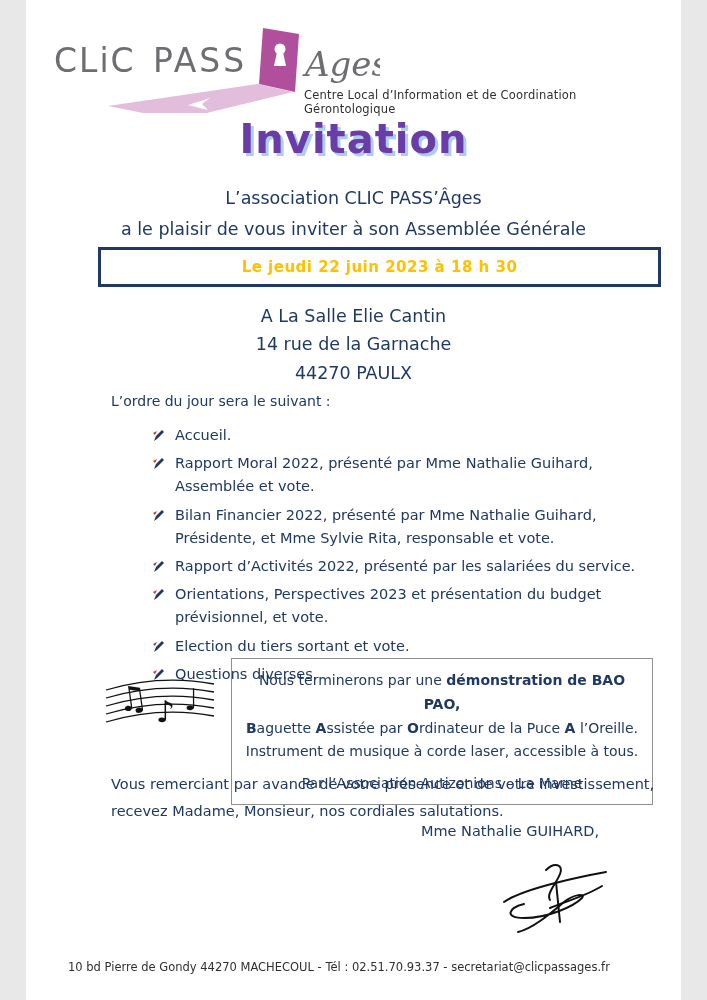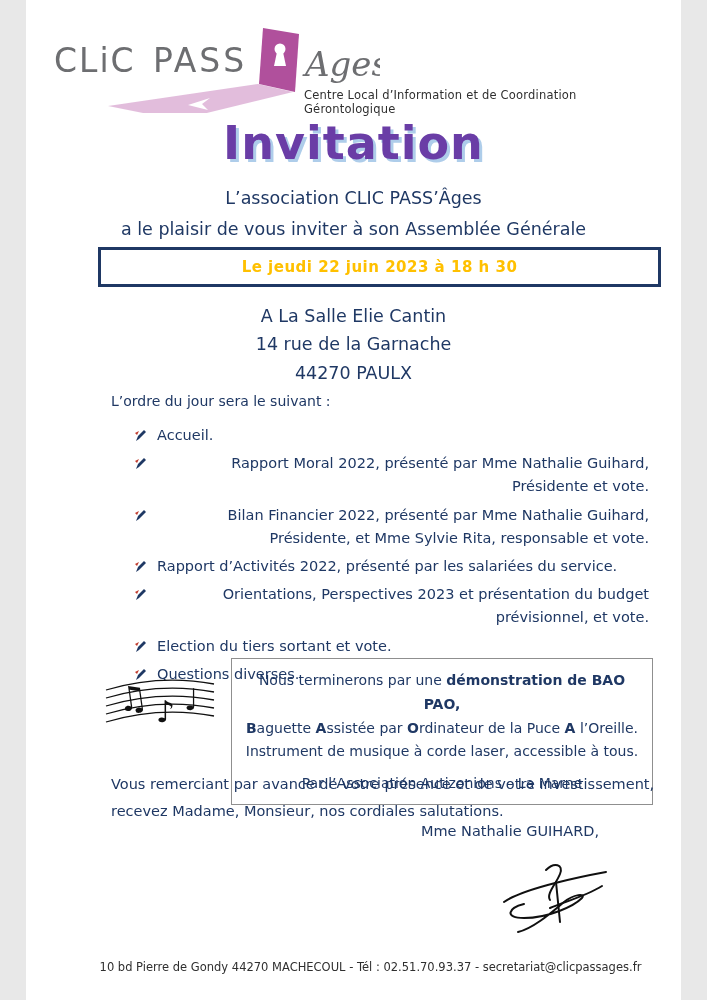--- a/index.html
+++ b/index.html
@@ -14,21 +14,21 @@
   
   .logo { position:absolute; left:24px; top:18px; width:330px; height:95px; }
 
   
   .org-subtitle {
     position:absolute; left:278px; top:88px; width:350px;
     font-size:11.5px; color:#2f2f2f; letter-spacing:0.2px;
   }
   .doc-title {
     position:absolute; left:0; top:116px; width:100%;
-    text-align:center; font-size:46px; font-weight:bold;
+    text-align:center; font-size:40px; font-weight:bold;
     color:#6a3da6; text-shadow:3px 3px 0 #aecdea;
     letter-spacing:1px;
   }
 
   
   .intro { position:absolute; left:0; top:183px; width:100%; text-align:center;
            font-size:17.5px; line-height:1.75; }
 
   
   .date-box {
@@ -36,21 +36,21 @@
     border:3px solid #1f3864; display:flex; align-items:center; justify-content:center;
   }
   .date-box span { color:#ffc000; font-weight:bold; font-size:15px; letter-spacing:0.5px;text-align:right; }
 
   
   .venue { position:absolute; left:0; top:302px; width:100%; text-align:center;
            font-size:17.5px; line-height:1.62; }
 
   
   .agenda-heading { position:absolute; left:85px; top:393px; font-size:14px; }
-  .agenda-list { position:absolute; left:108px; top:424px; width:515px; list-style:none;text-align:right; }
+  .agenda-list { position:absolute; left:126px; top:424px; width:515px; list-style:none; }
   .agenda-list li { display:flex; gap:11px; font-size:14.5px; line-height:1.6;
                     margin-bottom:5px; }
   .bullet { flex:0 0 12px; margin-top:5px; }
 
   
   .music { position:absolute; left:78px; top:668px; }
   .bao-box {
     position:absolute; left:205px; top:658px; width:422px;
     border:1.5px solid #8f8f8f; padding:10px 12px 8px 12px;
     font-size:14px; line-height:1.7; text-align:center;
@@ -59,21 +59,21 @@
   .b { font-weight:bold; }
 
   
   .closing { position:absolute; left:85px; top:771px; width:545px;
              font-size:14.5px; line-height:1.85; }
   .signer { position:absolute; right:82px; top:818px; text-align:right;
             font-size:14.5px; line-height:1.8; }
   .signature { position:absolute; left:468px; top:858px; }
 
   
-  .footer { position:absolute; left:0; bottom:26px; width:100%; text-align:center;
+  .footer { position:absolute; left:8px; bottom:26px; width:100%; 
             font-size:11.5px; color:#2f2f2f;padding-left:34px; }
 </style>
 </head>
 <body>
 
 <div class="page">
 
   <div class="logo">
     <svg width="330" height="95" viewBox="0 0 330 95">
 
@@ -115,21 +115,21 @@
           <polygon points="10,1 12,3 5,10 2,12 4,7" fill="#1f3864"></polygon>
           <polygon points="1,4 5,2 3,6" fill="#c0392b"></polygon>
         </svg>
       <span>Accueil.</span>
     </li>
     <li>
       <svg class="bullet" width="12" height="12" viewBox="0 0 12 12">
           <polygon points="10,1 12,3 5,10 2,12 4,7" fill="#1f3864"></polygon>
           <polygon points="1,4 5,2 3,6" fill="#c0392b"></polygon>
         </svg>
-      <span>Rapport Moral 2022, présenté par Mme Nathalie Guihard, Présidente et vote.</span>
+      <span>Rapport Moral 2022, présenté par Mme Nathalie Guihard, Assemblée et vote.</span>
     </li>
     <li>
       <svg class="bullet" width="12" height="12" viewBox="0 0 12 12">
           <polygon points="10,1 12,3 5,10 2,12 4,7" fill="#1f3864"></polygon>
           <polygon points="1,4 5,2 3,6" fill="#c0392b"></polygon>
         </svg>
       <span>Bilan Financier 2022, présenté par Mme Nathalie Guihard, Présidente, et Mme Sylvie Rita, responsable et vote.</span>
     </li>
     <li>
       <svg class="bullet" width="12" height="12" viewBox="0 0 12 12">

